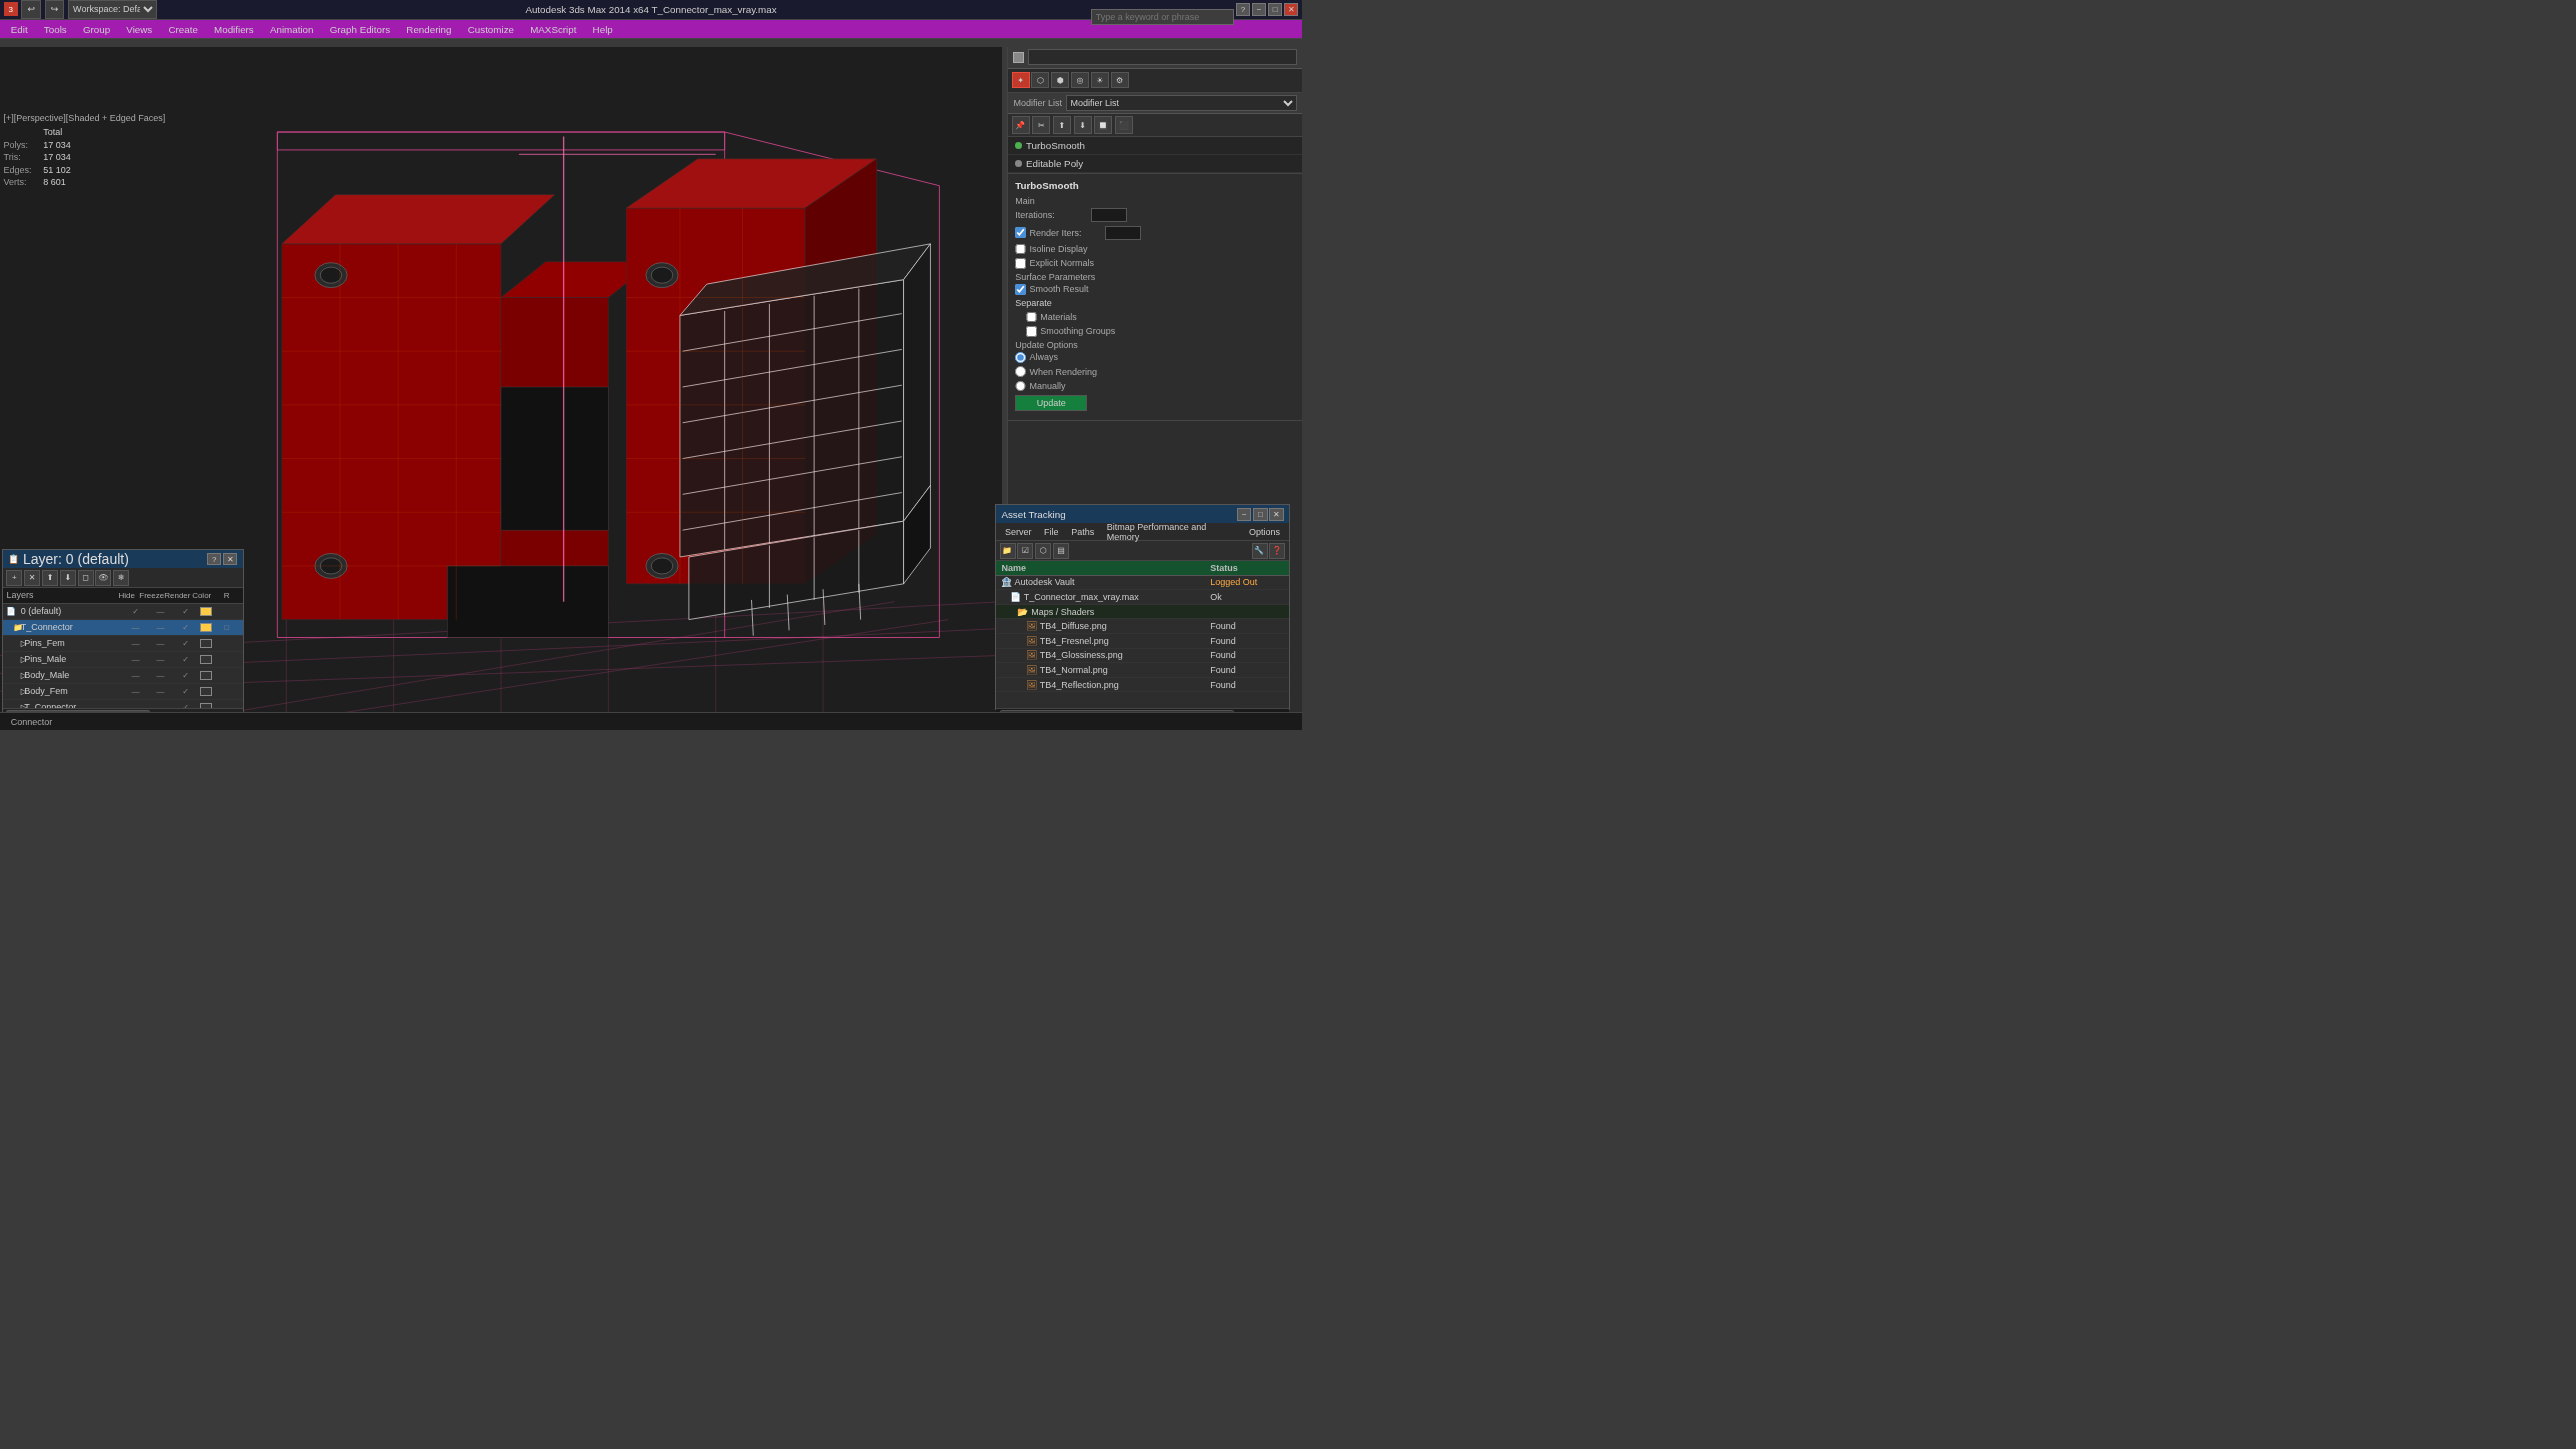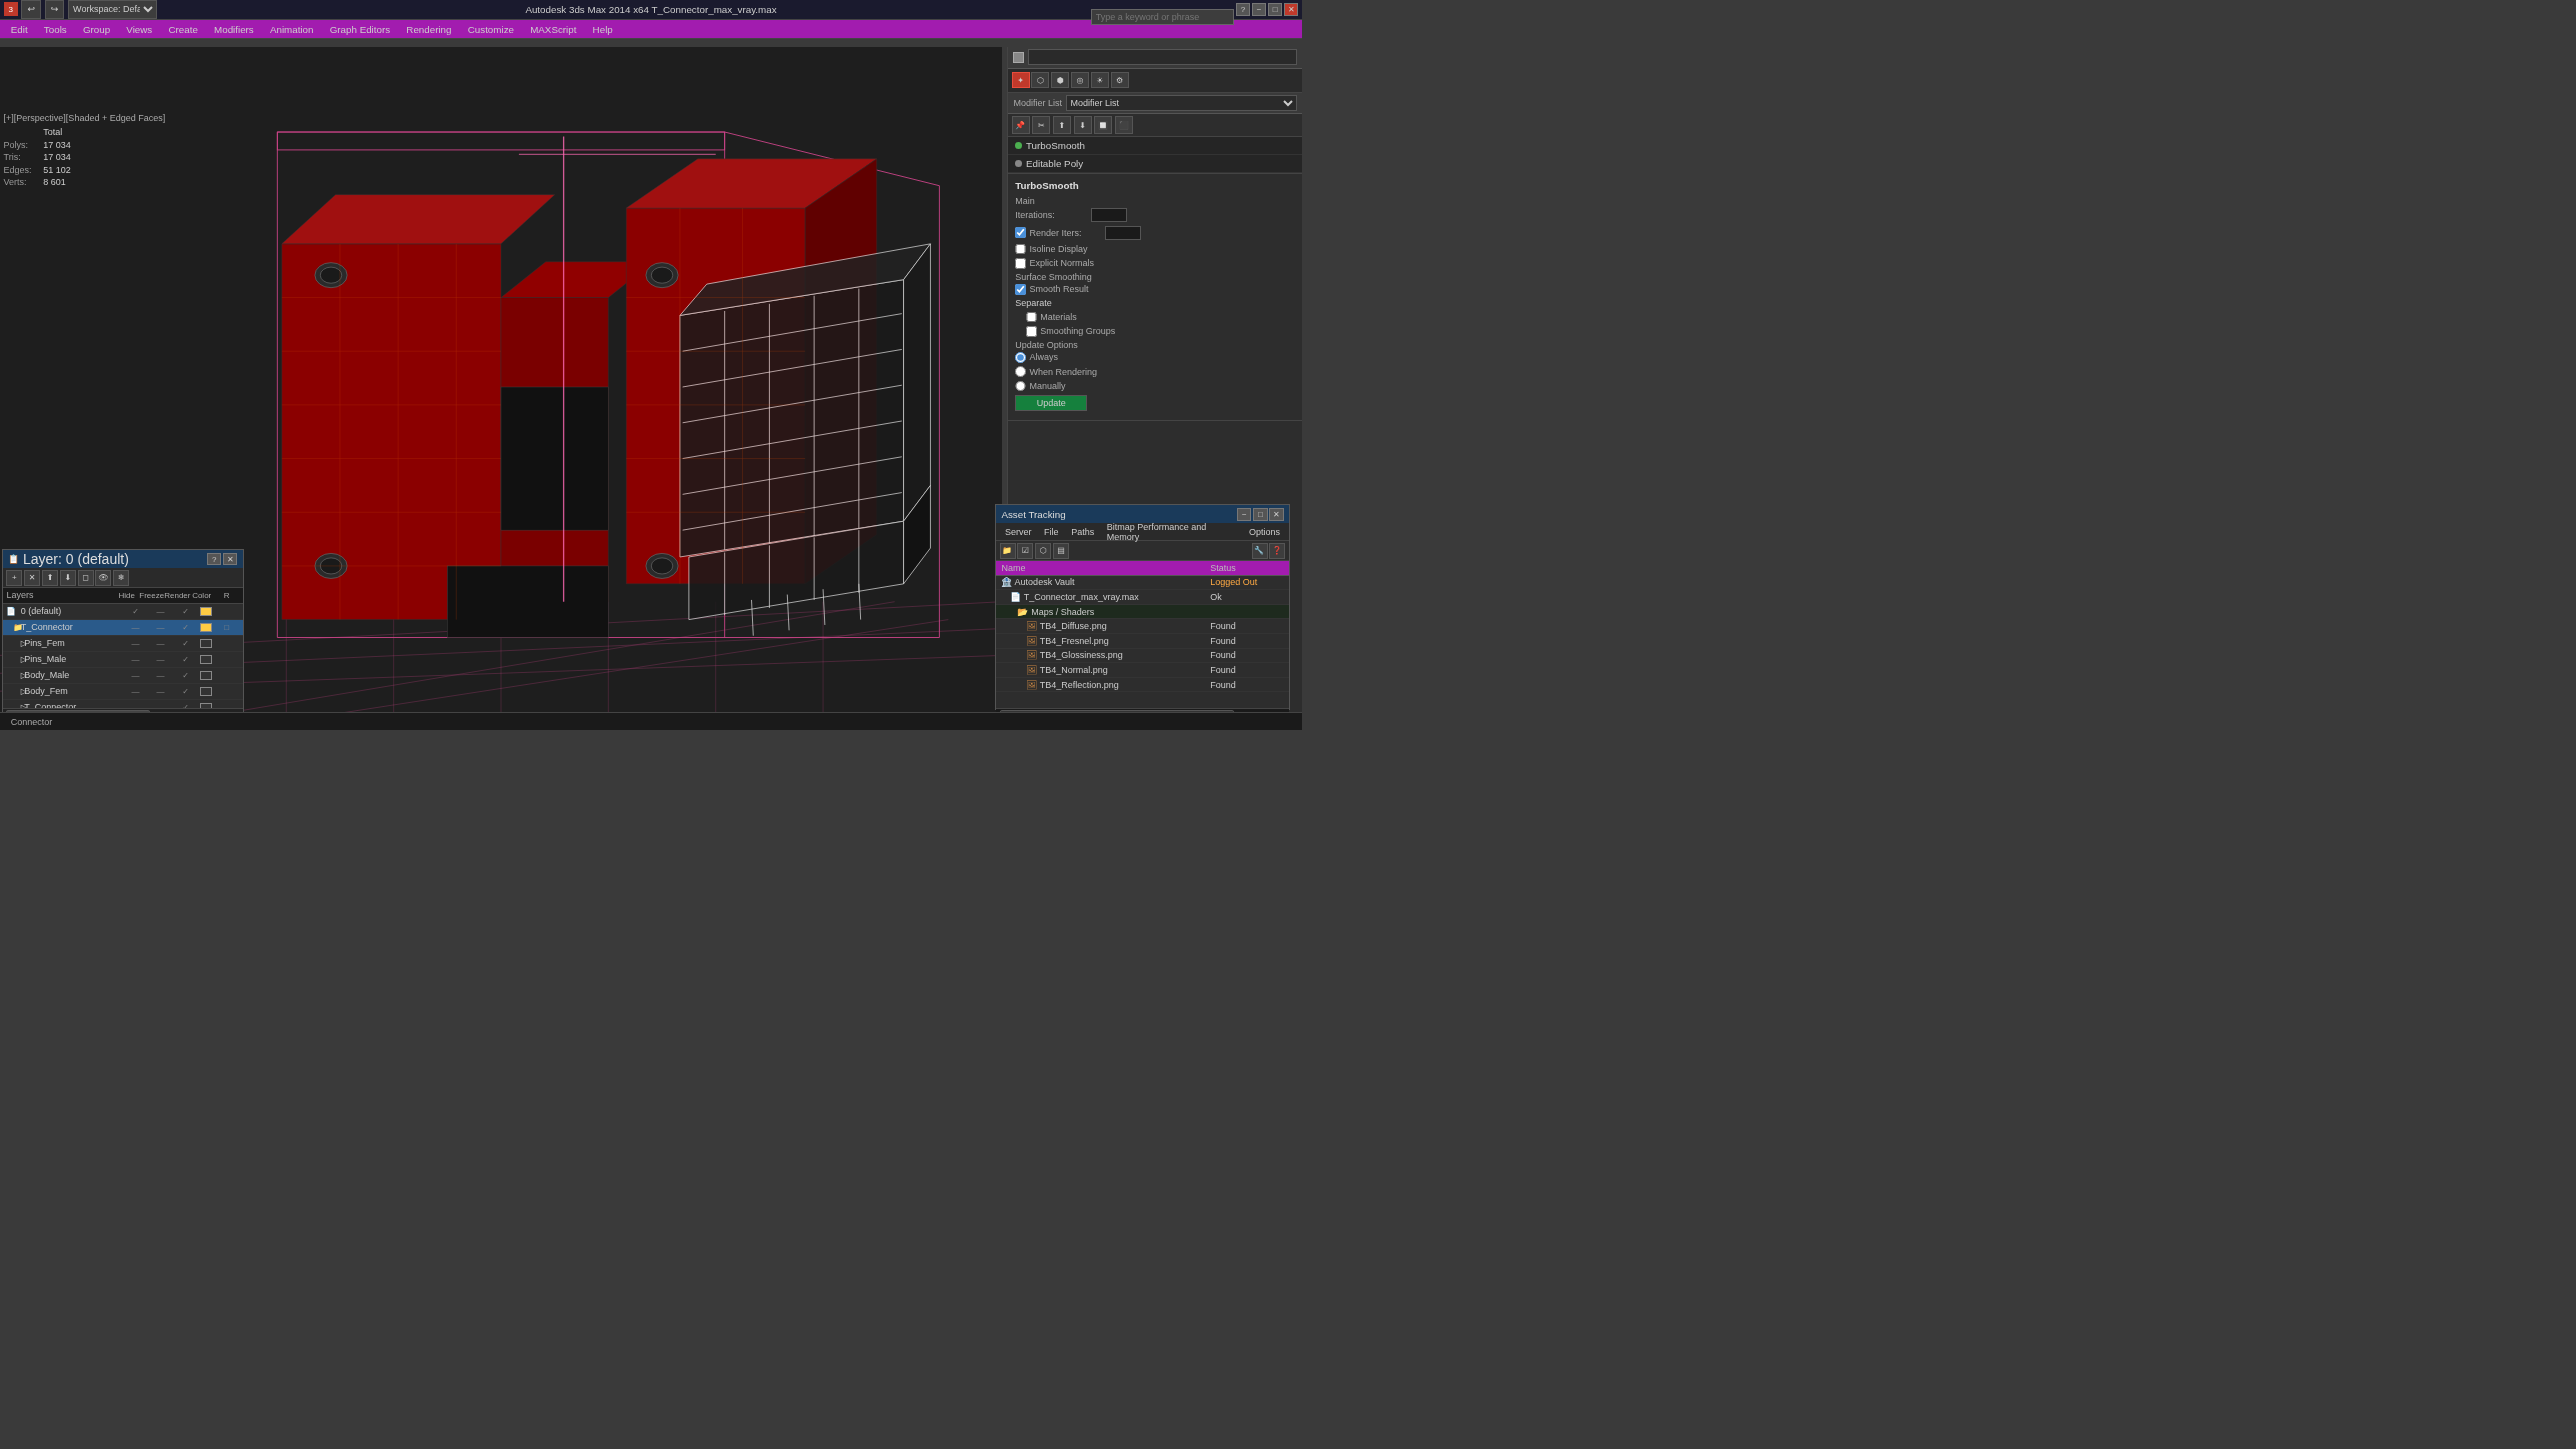--- a/index.html
+++ b/index.html
@@ -360,26 +360,26 @@
       cursor: pointer;
       font-size: 8px;
       color: #ccc;
     }
     #asset-table {
       width: 100%;
       border-collapse: collapse;
       font-size: 9px;
     }
     #asset-table th {
-      background: #a21caf;
+      background: #14532d;
       padding: 1.8px 5.4px;
       text-align: left;
       border-bottom: 0.9px solid #555;
       color: #bbb;
-      font-weight: normal;
+      font-weight: bold;
     }
     #asset-table td {
       padding: 1.8px 5.4px;
       border-bottom: 0.9px solid #333;
       color: #ccc;
     }
     .asset-row.maps { background: #1e2a1e; }
     .status-found { color: #4caf50; }
     .status-ok { color: #4caf50; }
 
@@ -782,21 +782,21 @@
     </div>
     <div class="panel-row">
       <input type="checkbox" class="panel-checkbox" style="">
       <span class="panel-label">Isoline Display</span>
     </div>
     <div class="panel-row">
       <input type="checkbox" class="panel-checkbox" style="">
       <span class="panel-label">Explicit Normals</span>
     </div>
 
-    <div class="subsection-title">Surface Smoothing</div>
+    <div class="subsection-title">Surface Parameters</div>
     <div class="panel-row">
       <input type="checkbox" class="panel-checkbox" checked="" style="">
       <span class="panel-label">Smooth Result</span>
     </div>
 
     <div class="panel-row">
       <span class="panel-label" style="color:#ccc;">Separate</span>
     </div>
     <div class="panel-row" style="padding-left:10.7px;">
       <input type="checkbox" class="panel-checkbox" style="">

